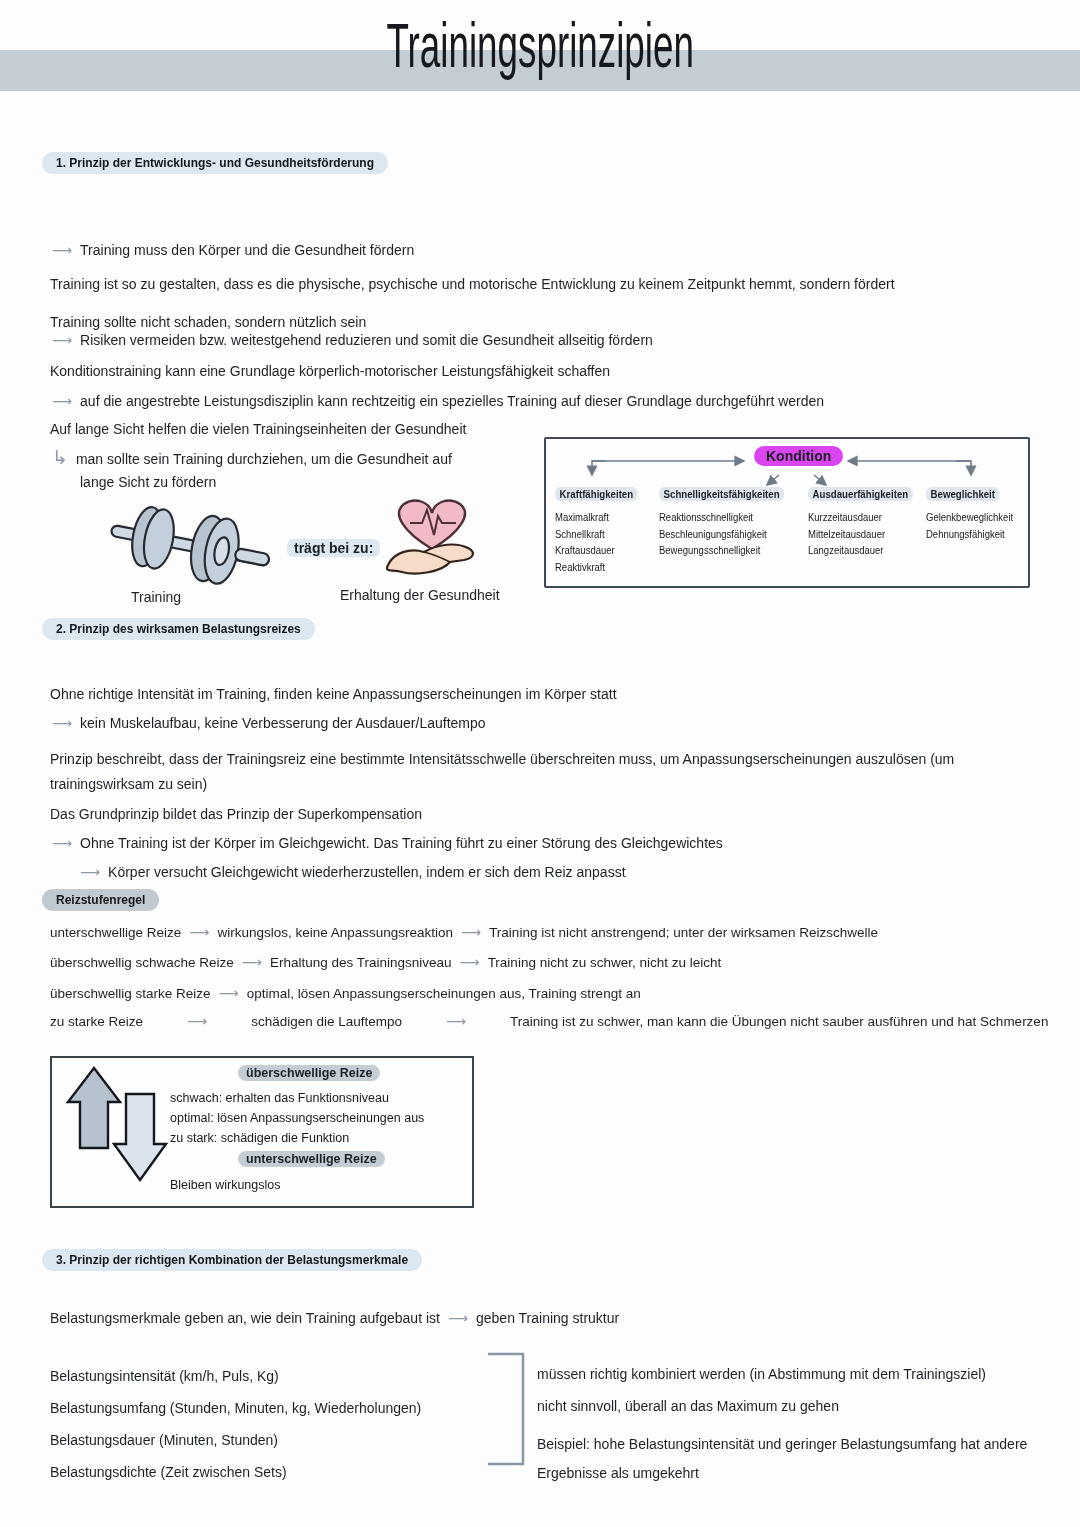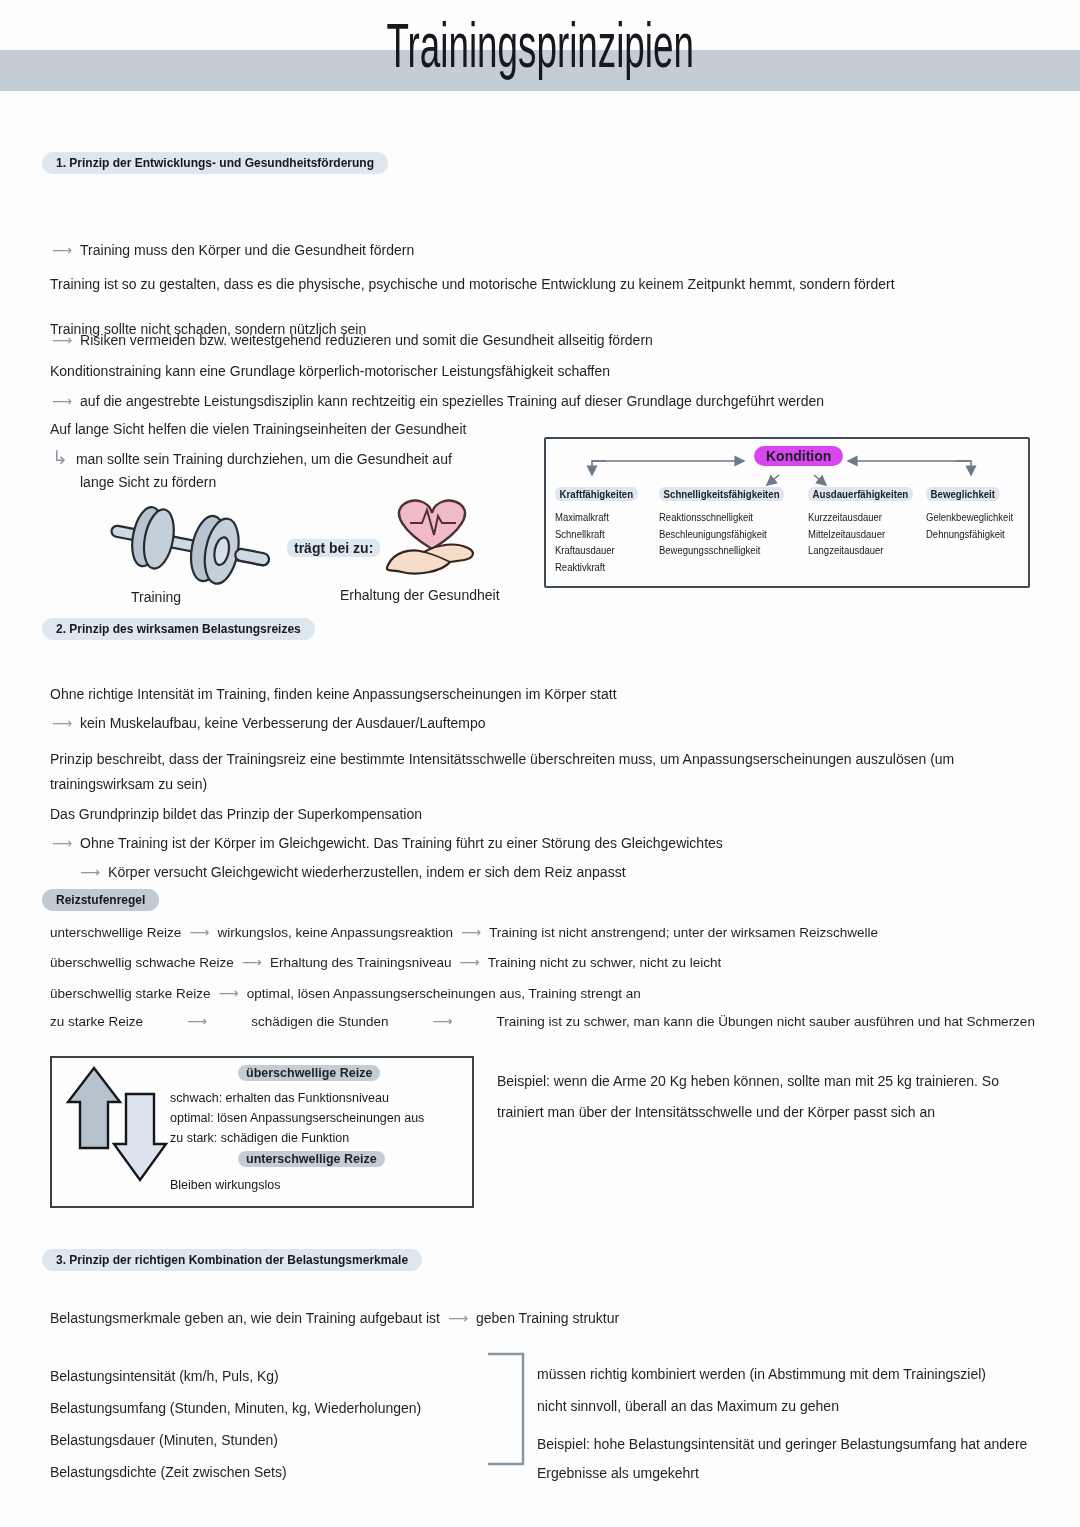--- a/index.html
+++ b/index.html
@@ -44,21 +44,21 @@
 
   <div class="pill" style="left:42px;top:152px;">1. Prinzip der Entwicklungs- und Gesundheitsförderung</div>
 
   <div class="line" style="left:52px;top:242px;">
       <span class="arw">⟶</span>
       <span>Training muss den Körper und die Gesundheit fördern</span>
     </div>
   <div class="line" style="left:50px;top:276px;">
       <span>Training ist so zu gestalten, dass es die physische, psychische und motorische Entwicklung zu keinem Zeitpunkt hemmt, sondern fördert</span>
     </div>
-  <div class="line" style="left:50px;top:321px;">
+  <div class="line" style="left:50px;top:314px;">
       <span>Training sollte nicht schaden, sondern nützlich sein</span>
     </div>
   <div class="line" style="left:52px;top:332px;">
       <span class="arw">⟶</span>
       <span>Risiken vermeiden bzw. weitestgehend reduzieren und somit die Gesundheit allseitig fördern</span>
     </div>
   <div class="line" style="left:50px;top:363px;">
       <span>Konditionstraining kann eine Grundlage körperlich-motorischer Leistungsfähigkeit schaffen</span>
     </div>
   <div class="line" style="left:52px;top:393px;">
@@ -189,39 +189,38 @@
       <span>Training nicht zu schwer, nicht zu leicht</span>
     </div>
   <div class="line" style="left:50px;top:985px;font-size:13.5px;">
       <span>überschwellig starke Reize</span>
       <span class="arw">⟶</span>
       <span>optimal, lösen Anpassungserscheinungen aus, Training strengt an</span>
     </div>
   <div class="line" style="left:50px;top:1013px;font-size:13.5px;gap:44px;">
       <span>zu starke Reize</span>
       <span class="arw">⟶</span>
-      <span>schädigen die Stunden</span>
+      <span>schädigen die Lauftempo</span>
       <span class="arw">⟶</span>
       <span>Training ist zu schwer, man kann die Übungen nicht sauber ausführen und hat Schmerzen</span>
     </div>
 
   <div class="rbox">
     <svg style="left:10px;top:4px;" width="110" height="140" viewBox="0 0 110 140">
       <polygon points="32,6 58,40 46,40 46,86 18,86 18,40 6,40" fill="#b6c2cd" stroke="#14181d" stroke-width="2.4"></polygon>
       <polygon points="78,118 104,82 92,82 92,32 64,32 64,82 52,82" fill="#dbe4ec" stroke="#14181d" stroke-width="2.4"></polygon>
     </svg>
     <div class="rlabel" style="left:186px;top:8px;"><span class="hl-gray">überschwellige Reize</span></div>
     <div class="rline" style="left:118px;top:33px;">schwach: erhalten das Funktionsniveau</div>
     <div class="rline" style="left:118px;top:53px;">optimal: lösen Anpassungserscheinungen aus</div>
     <div class="rline" style="left:118px;top:73px;">zu stark: schädigen die Funktion</div>
     <div class="rlabel" style="left:186px;top:94px;"><span class="hl-gray">unterschwellige Reize</span></div>
     <div class="rline" style="left:118px;top:120px;">Bleiben wirkungslos</div>
   </div>
 
-  <div class="wrapblock" style="left:497px;top:1066px;width:530px;line-height:31px;">Beispiel: wenn die Arme 20 Kg heben können, sollte man mit 25 kg trainieren. So trainiert man über der Intensitätsschwelle und der Körper passt sich an</div>
 
   <div class="pill" style="left:42px;top:1249px;">3. Prinzip der richtigen Kombination der Belastungsmerkmale</div>
 
   <div class="line" style="left:50px;top:1310px;">
       <span>Belastungsmerkmale geben an, wie dein Training aufgebaut ist</span>
       <span class="arw">⟶</span>
       <span>geben Training struktur</span>
     </div>
 
   <div class="line" style="left:50px;top:1368px;">

